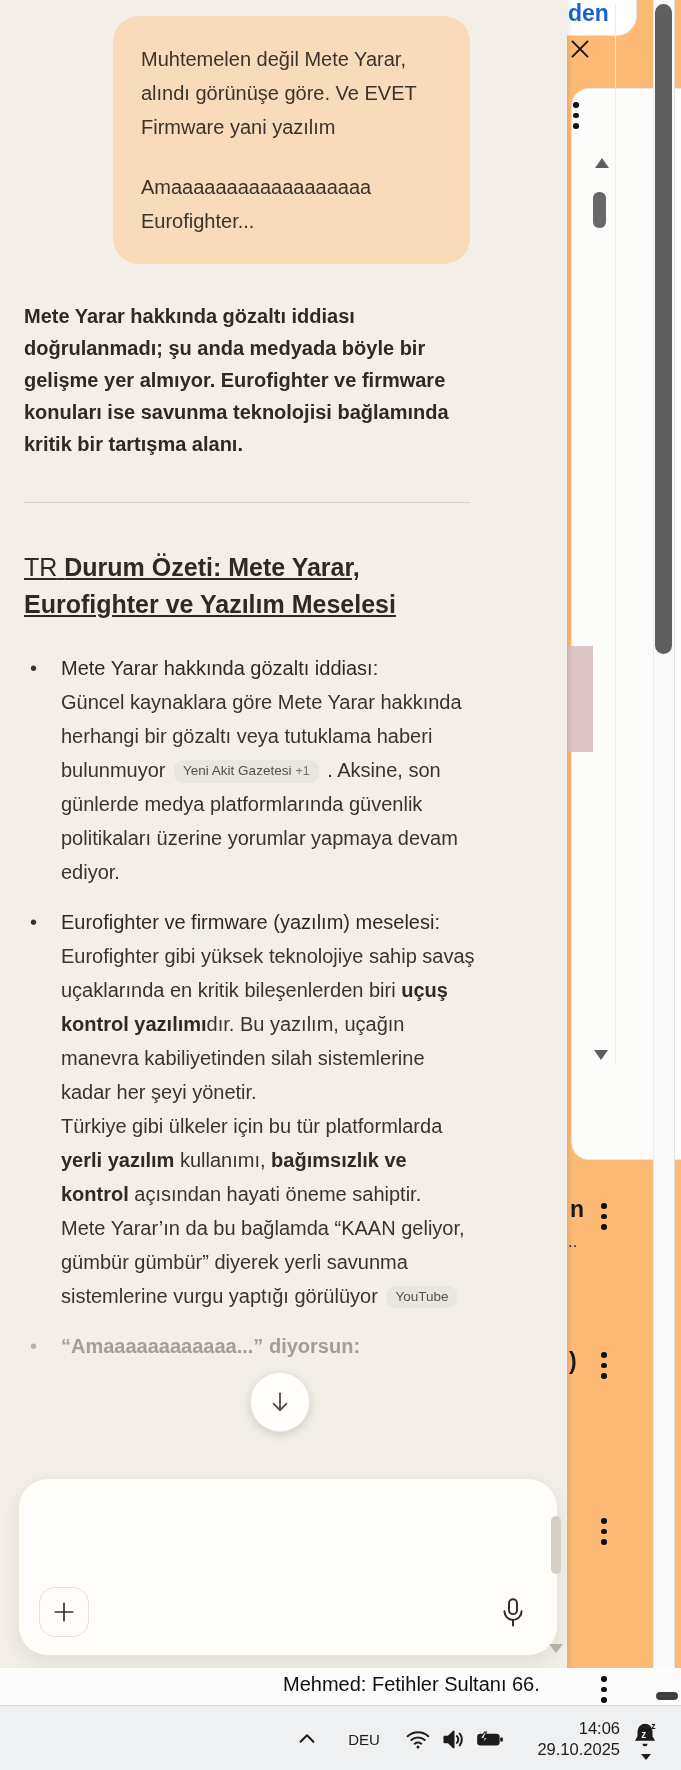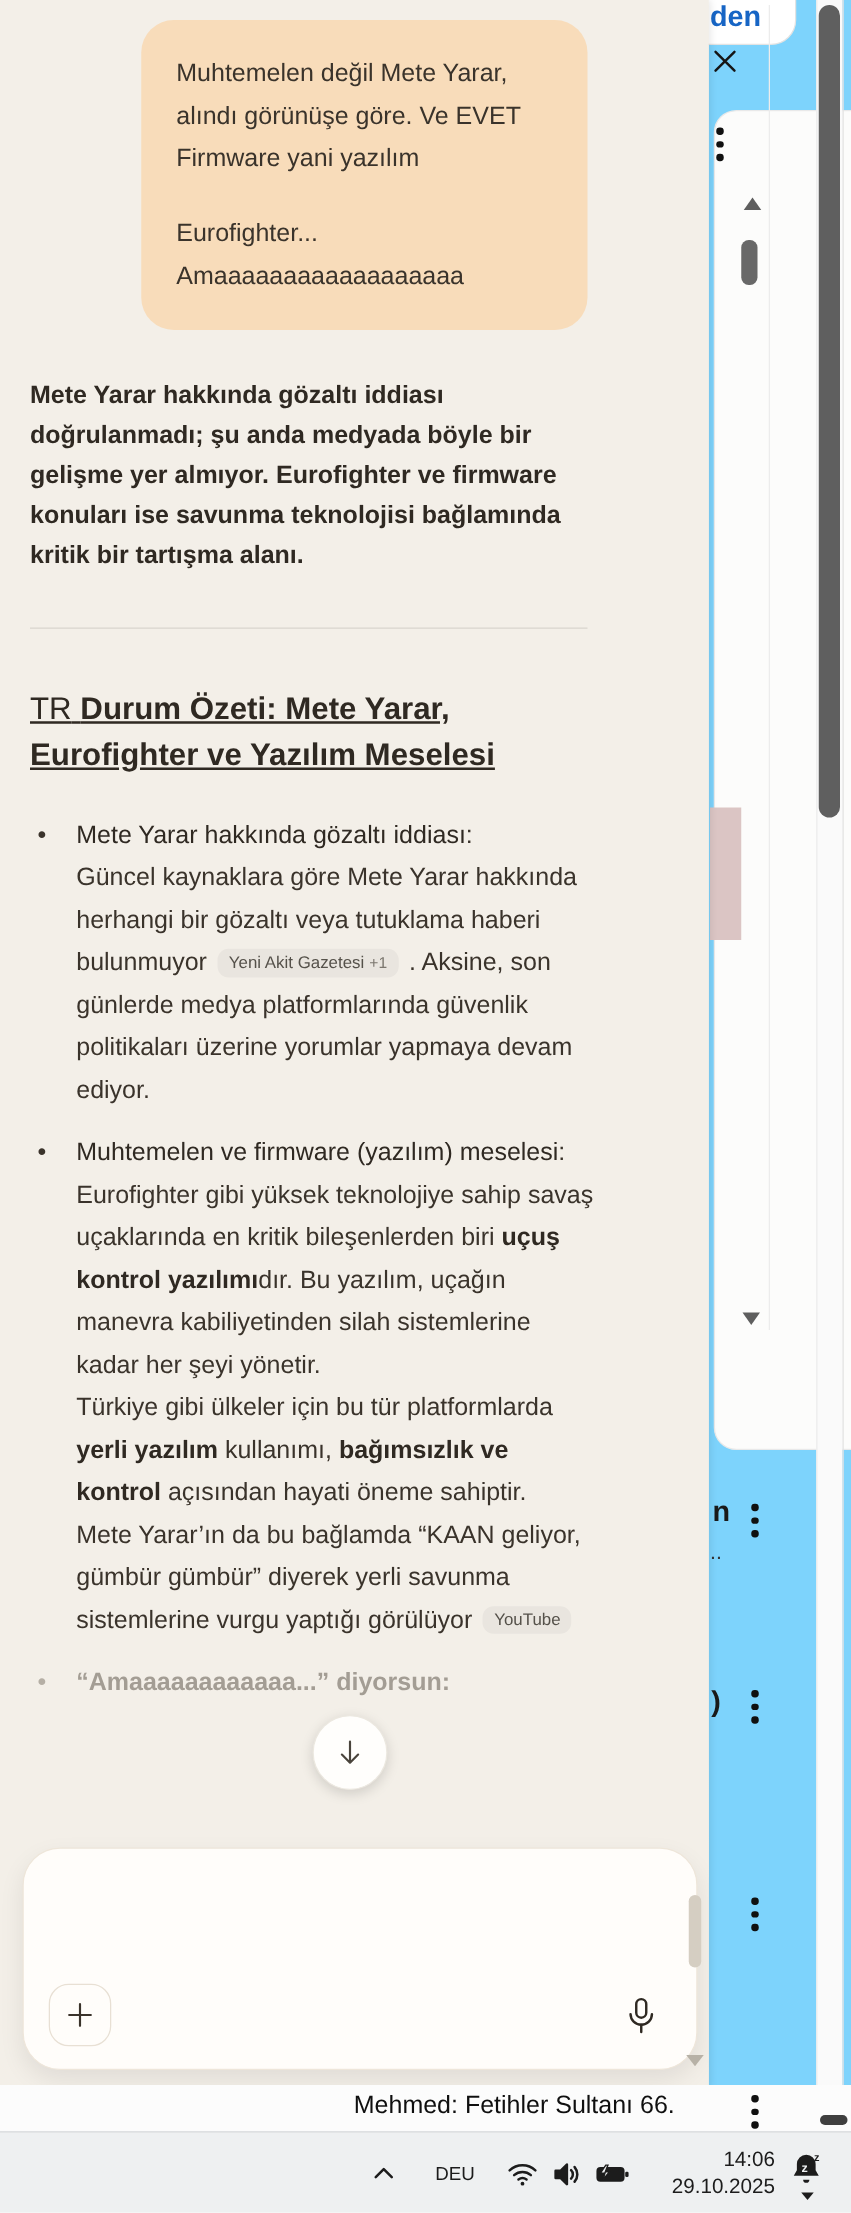--- a/index.html
+++ b/index.html
@@ -58,21 +58,21 @@
   .btn-mic{position:absolute;right:26px;bottom:22px;width:36px;height:40px;display:flex;
            align-items:center;justify-content:center;color:#2f2922;background:transparent;border:none;}
 
   
   .cp-thumb{position:absolute;left:551px;top:1516px;width:10px;height:58px;border-radius:5px;
             background:#d5cec2;z-index:8;}
   .cp-down{position:absolute;left:549px;top:1644px;width:0;height:0;z-index:8;
            border-left:7px solid transparent;border-right:7px solid transparent;border-top:9px solid #b7b1a6;}
 
   
-  .strip{position:absolute;left:567px;top:0;width:114px;height:1670px;background:#7dd3fc;z-index:1;}
+  .strip{position:absolute;left:567px;top:0;width:114px;height:1670px;background:#fdba74;z-index:1;}
   .den-pill{position:absolute;left:-55px;top:-30px;width:123px;height:64px;border:1.5px solid #e3e3e3;
             border-radius:20px;background:#fff;}
   .den-text{position:absolute;left:1px;top:0px;color:#1765c5;font-size:23px;font-weight:bold;}
   .side-card{position:absolute;left:4px;top:88px;width:140px;height:1072px;background:#fcfcfb;
              border:1px solid #e9e9e9;border-radius:18px;box-sizing:border-box;}
   .x-btn{position:absolute;left:0px;top:36px;width:26px;height:26px;color:#151515;}
   .kebab{display:flex;flex-direction:column;gap:5px;}
   .kebab i{width:5.5px;height:5.5px;border-radius:50%;background:#101010;}
   .kb0{position:absolute;left:6px;top:102px;}
   .sc-up{position:absolute;left:28px;top:158px;width:0;height:0;border-left:7px solid transparent;
@@ -125,22 +125,22 @@
 </head>
 <body>
 
 <div class="page">
 
   <div class="copilot">
 
     <div class="bubble">
       <div>Muhtemelen değil Mete Yarar, alındı görünüşe göre. Ve EVET Firmware yani yazılım</div>
       <div class="gap"></div>
+      <div>Amaaaaaaaaaaaaaaaaaa</div>
       <div>Eurofighter...</div>
-      <div>Amaaaaaaaaaaaaaaaaaa</div>
     </div>
 
     <div class="chat-body">
       <div class="intro">Mete Yarar hakkında gözaltı iddiası doğrulanmadı; şu anda medyada böyle bir gelişme yer almıyor. Eurofighter ve firmware konuları ise savunma teknolojisi bağlamında kritik bir tartışma alanı.</div>
 
       <hr class="divider">
 
       <div class="section-h">
         <span class="tr">TR</span>
         <span> </span>
@@ -151,21 +151,21 @@
         <li>
           <span class="marker">•</span>
           <span class="bhead">Mete Yarar hakkında gözaltı iddiası</span><span>:</span><br>
           <span>Güncel kaynaklara göre Mete Yarar hakkında herhangi bir gözaltı veya tutuklama haberi bulunmuyor</span>
           <span class="cite"><span>Yeni Akit Gazetesi</span><span class="plus">+1</span></span>
           <span>. Aksine, son günlerde medya platformlarında güvenlik politikaları üzerine yorumlar yapmaya devam ediyor.</span>
         </li>
 
         <li>
           <span class="marker">•</span>
-          <span class="bhead">Muhtemelen ve firmware (yazılım) meselesi</span><span>:</span><br>
+          <span class="bhead">Eurofighter ve firmware (yazılım) meselesi</span><span>:</span><br>
           <span>Eurofighter gibi yüksek teknolojiye sahip savaş uçaklarında en kritik bileşenlerden biri </span><b>uçuş kontrol yazılımı</b><span>dır. Bu yazılım, uçağın manevra kabiliyetinden silah sistemlerine kadar her şeyi yönetir.</span><br>
           <span>Türkiye gibi ülkeler için bu tür platformlarda </span><b>yerli yazılım</b><span> kullanımı, </span><b>bağımsızlık ve kontrol</b><span> açısından hayati öneme sahiptir.</span><br>
           <span>Mete Yarar’ın da bu bağlamda “KAAN geliyor, gümbür gümbür” diyerek yerli savunma sistemlerine vurgu yaptığı görülüyor</span>
           <span class="cite"><span>YouTube</span></span>
         </li>
 
         <li class="faded">
           <span class="marker">•</span>
           <span class="bhead-f">“Amaaaaaaaaaaaa...” diyorsun:</span>
         </li>

